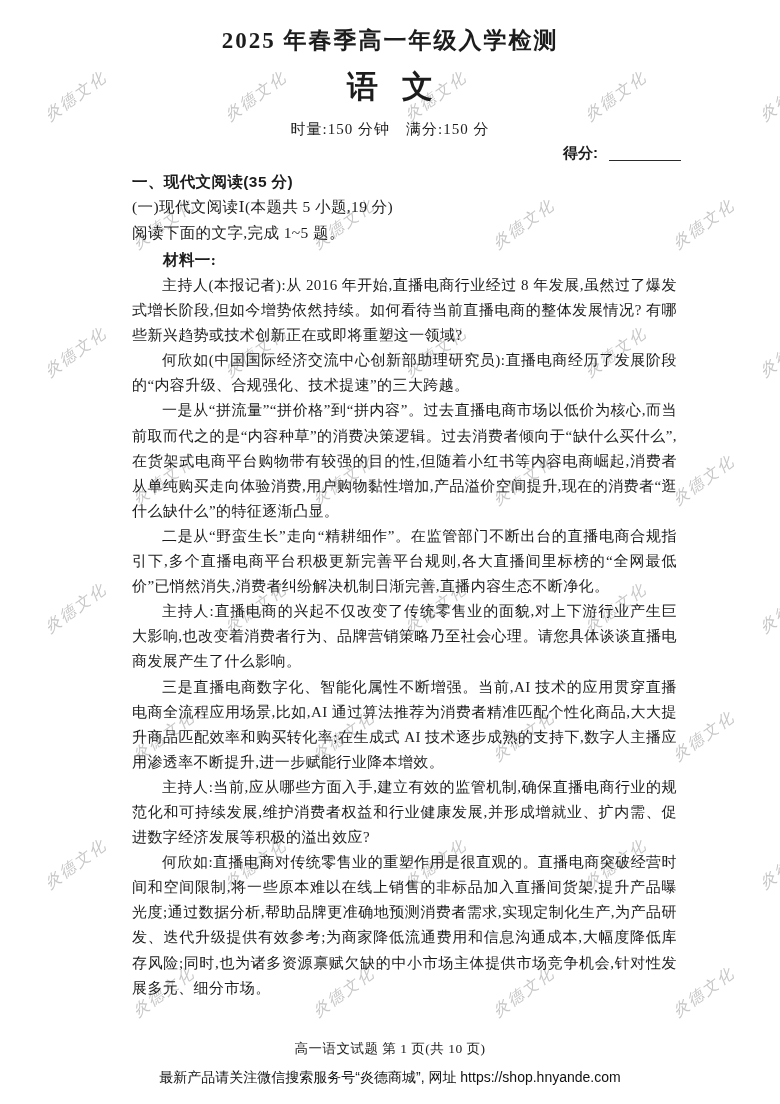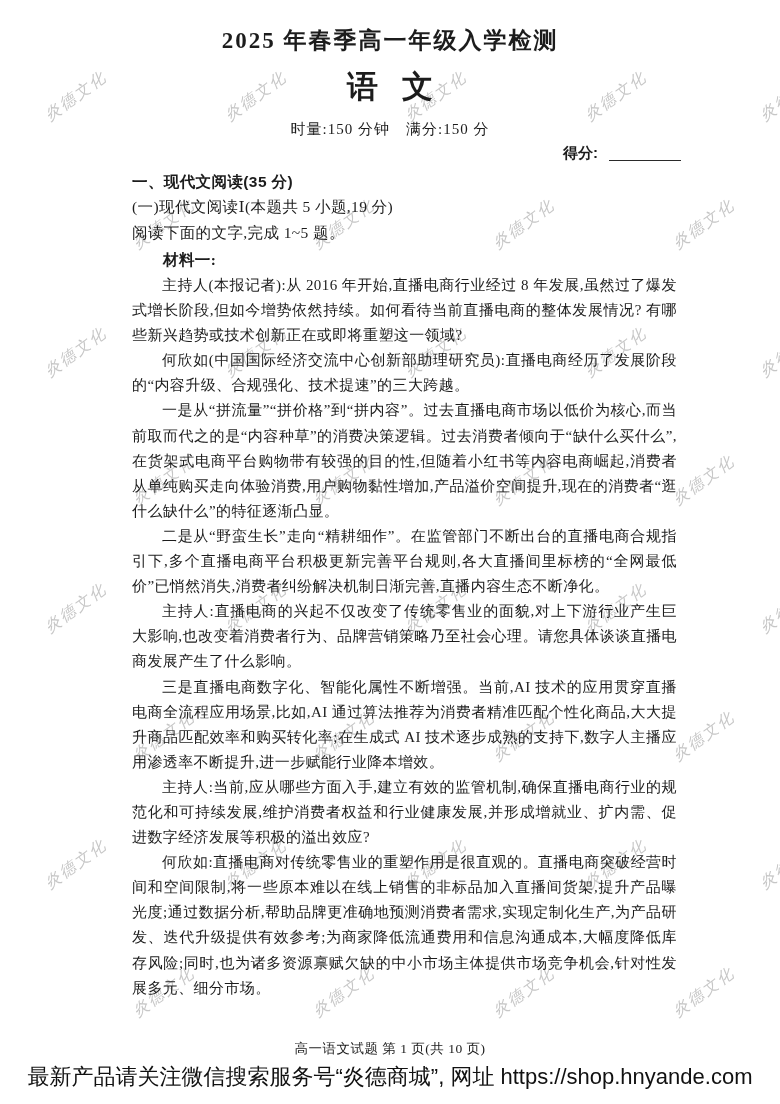--- a/index.html
+++ b/index.html
@@ -85,21 +85,21 @@
     position:absolute;left:0;right:0;top:1040px;
     text-align:center;
     font-size:13.5px;line-height:18px;
     letter-spacing:.5px;
     z-index:1;
   }
   .promo-line{
     position:absolute;left:0;right:0;top:1064px;
     text-align:center;
     font-family:"Liberation Sans","DejaVu Sans",sans-serif;
-    font-size:22px;line-height:26px;
+    font-size:14px;line-height:26px;
     color:#111;
     z-index:1;
   }
 </style>
 </head>
 <body>
 
 <div class="page">
 
   <div class="wm-layer" id="wm-layer">

